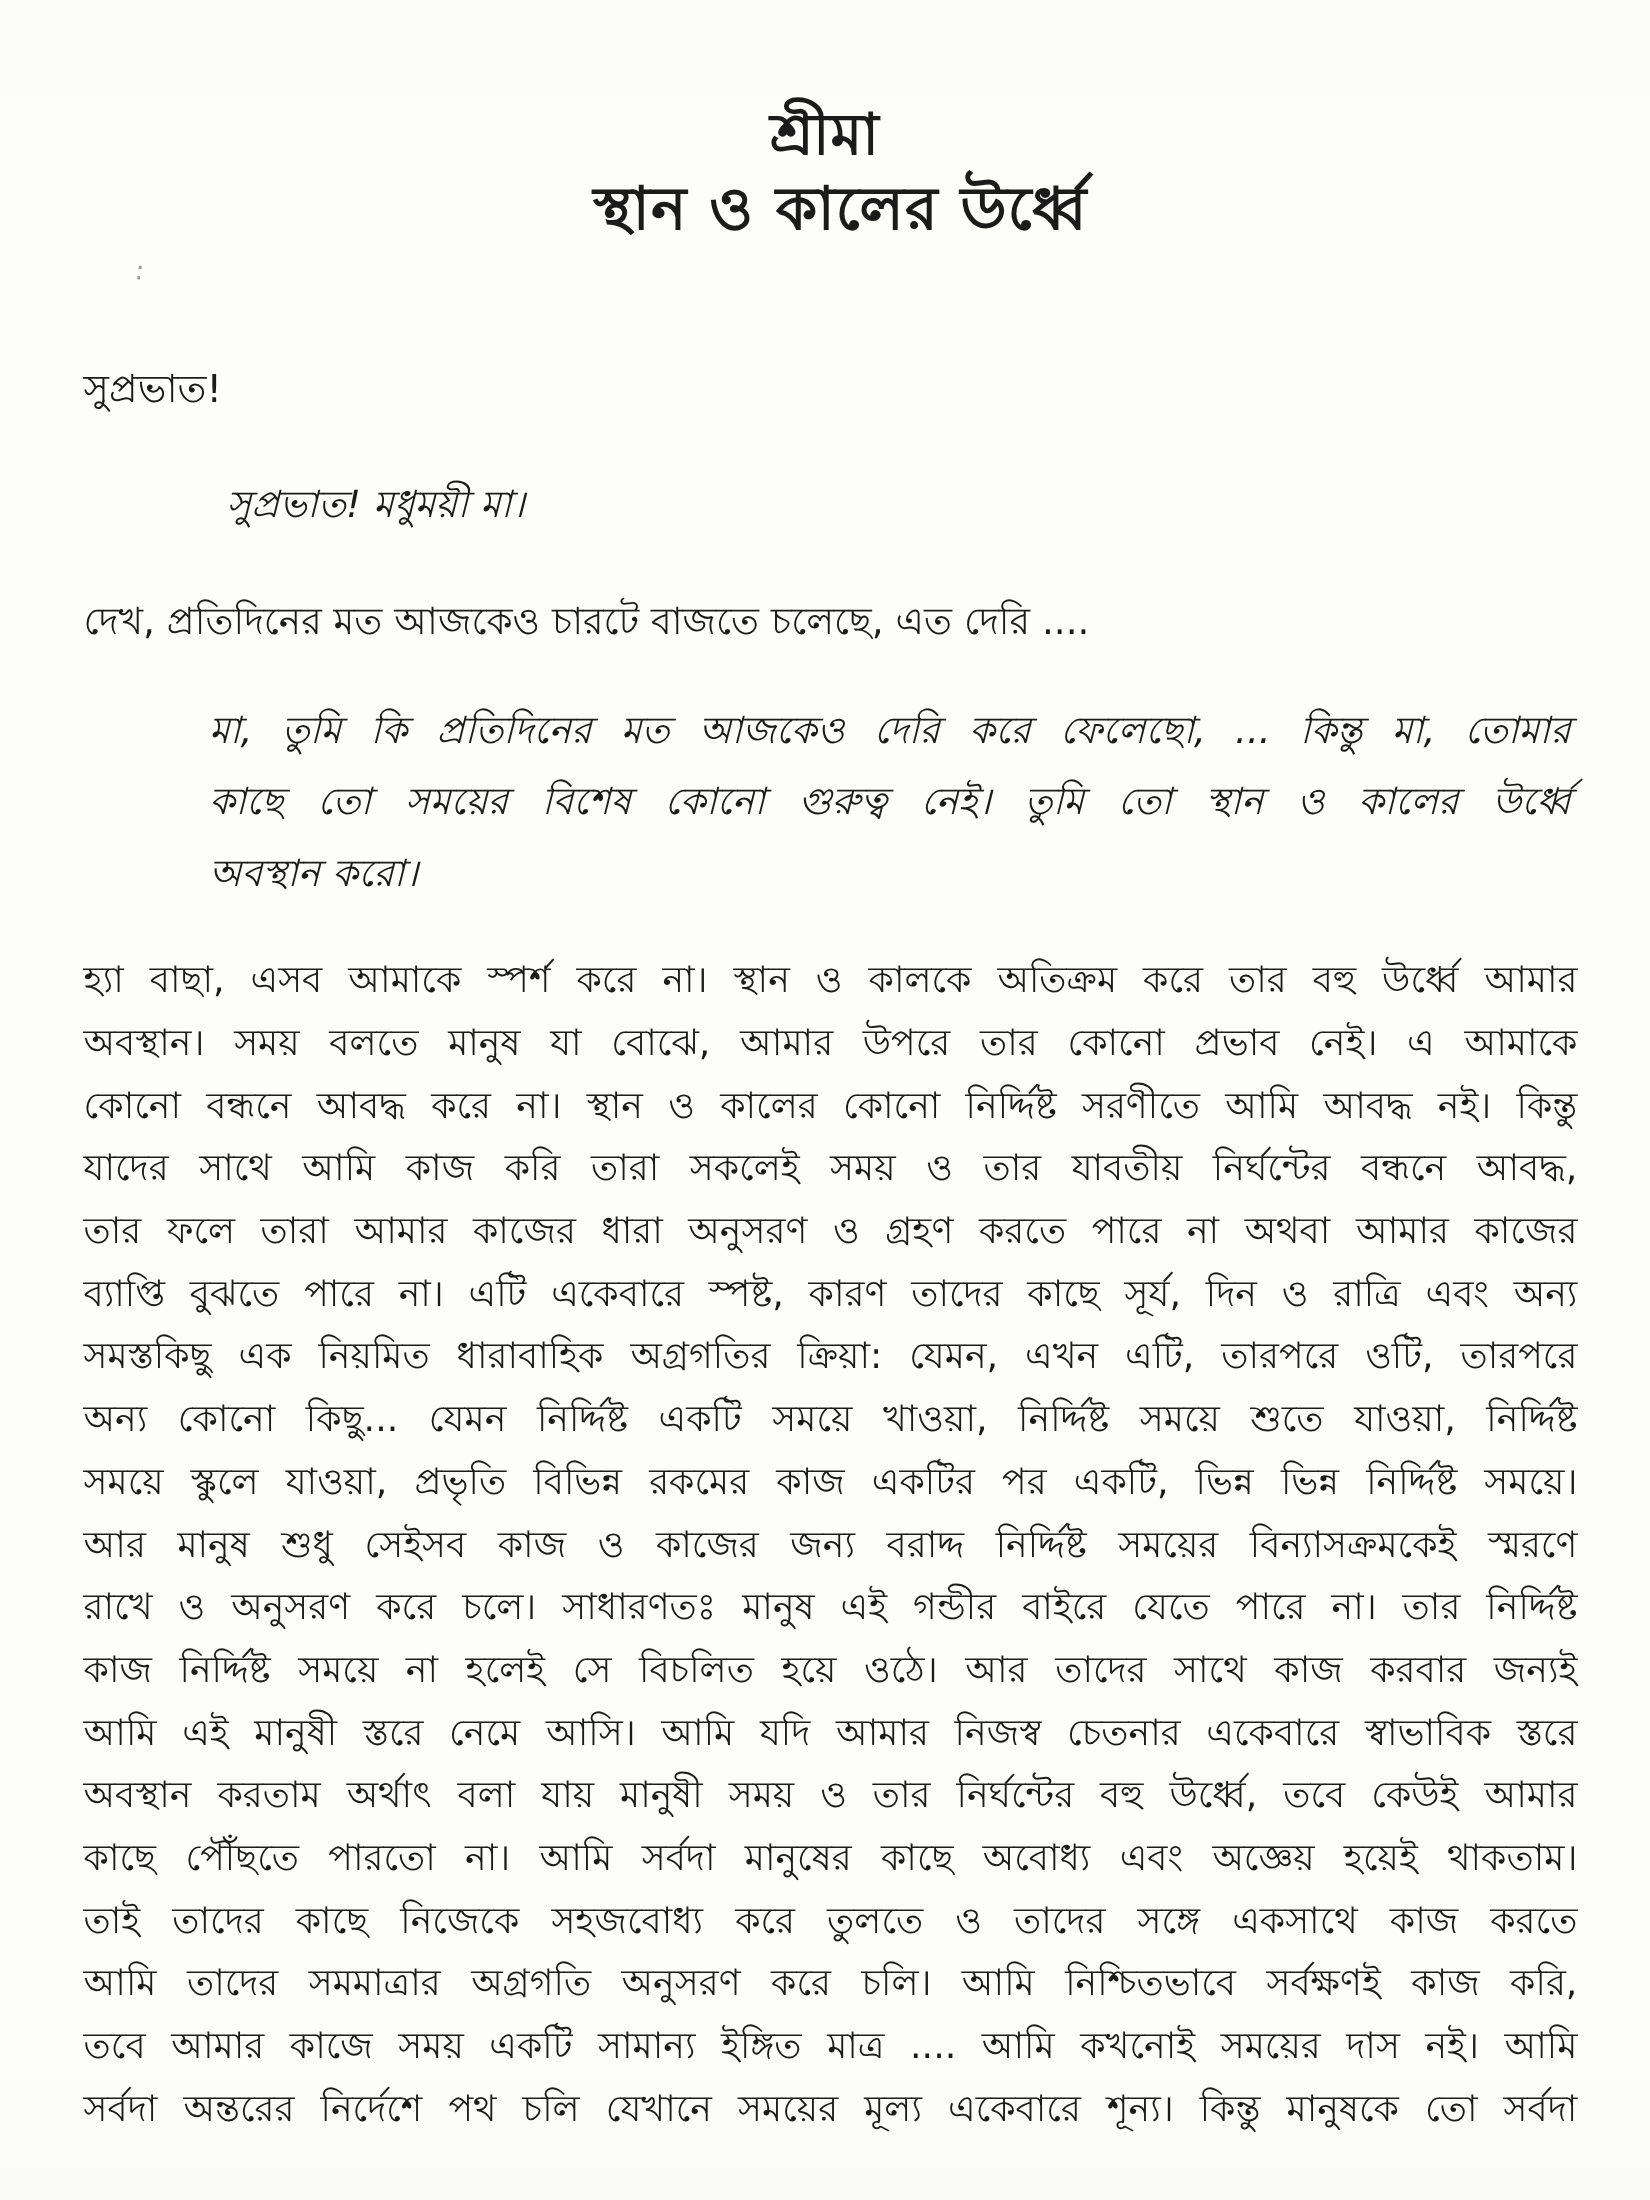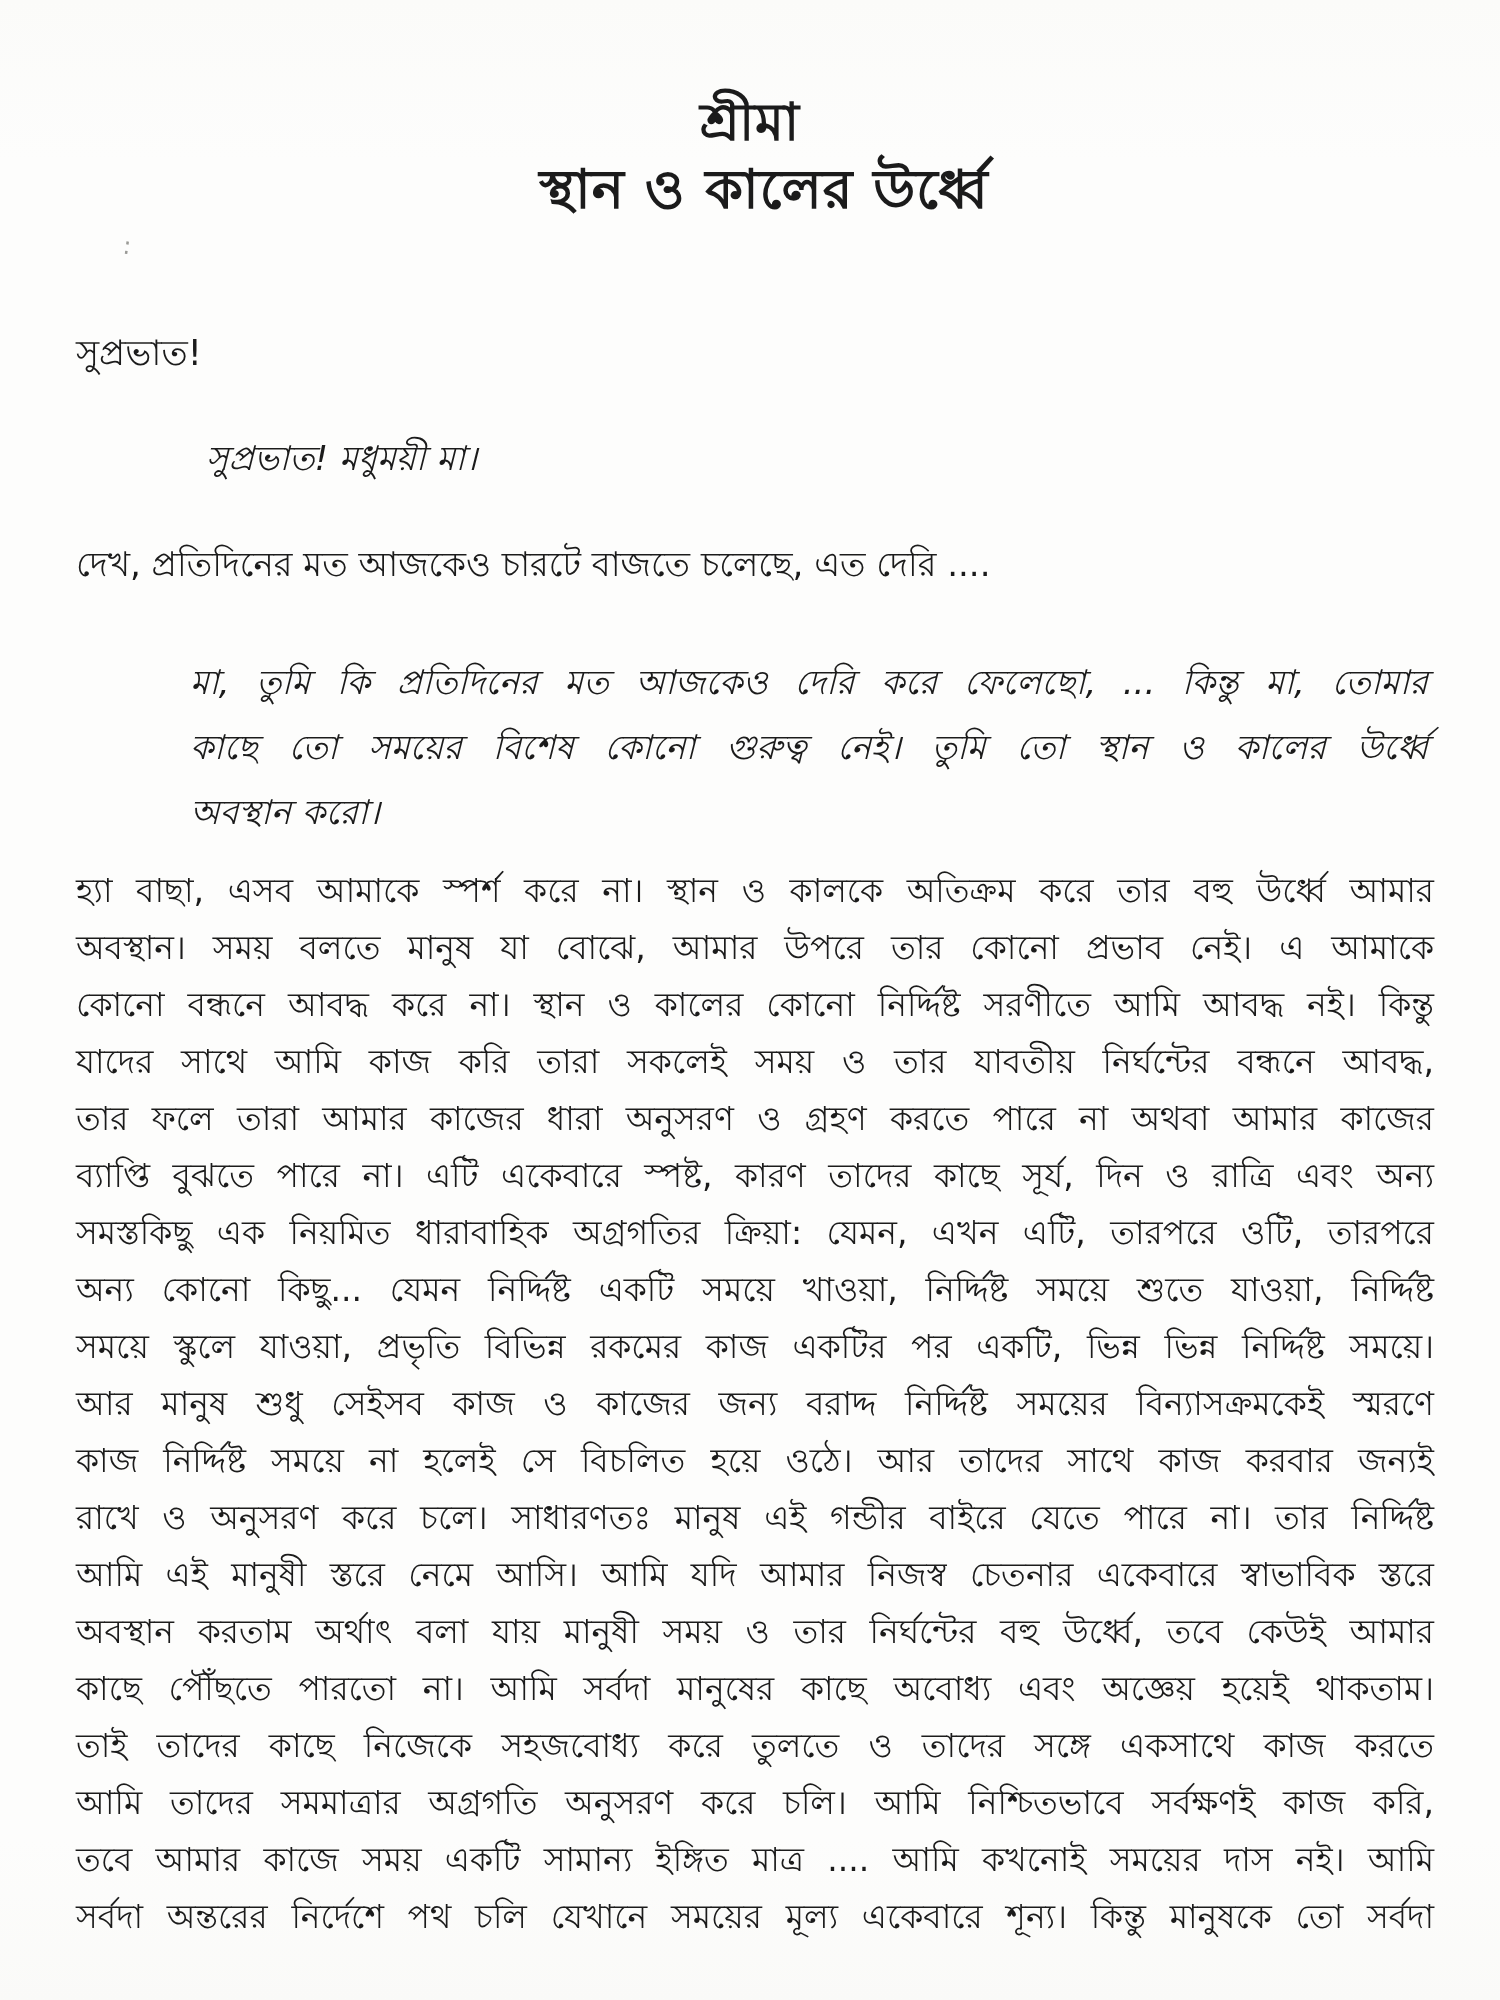--- a/index.html
+++ b/index.html
@@ -62,21 +62,21 @@
   .narration {
     position: absolute;
     left: 76px;
     top: 538px;
     font-size: 34px;
     font-weight: 500;
   }
   .quote-block {
     position: absolute;
     left: 190px;
-    top: 650px;
+    top: 632px;
     width: 1238px;
   }
   .quote-line {
     font-size: 34px;
     font-style: italic;
     font-weight: 500;
     line-height: 65px;
     height: 65px;
     white-space: nowrap;
     text-align: justify;
@@ -129,22 +129,22 @@
     <div class="body-line">হ্যা বাছা, এসব আমাকে স্পর্শ করে না। স্থান ও কালকে অতিক্রম করে তার বহু উর্ধ্বে আমার</div>
     <div class="body-line">অবস্থান। সময় বলতে মানুষ যা বোঝে, আমার উপরে তার কোনো প্রভাব নেই। এ আমাকে</div>
     <div class="body-line">কোনো বন্ধনে আবদ্ধ করে না। স্থান ও কালের কোনো নির্দ্দিষ্ট সরণীতে আমি আবদ্ধ নই। কিন্তু</div>
     <div class="body-line">যাদের সাথে আমি কাজ করি তারা সকলেই সময় ও তার যাবতীয় নির্ঘন্টের বন্ধনে আবদ্ধ,</div>
     <div class="body-line">তার ফলে তারা আমার কাজের ধারা অনুসরণ ও গ্রহণ করতে পারে না অথবা আমার কাজের</div>
     <div class="body-line">ব্যাপ্তি বুঝতে পারে না। এটি একেবারে স্পষ্ট, কারণ তাদের কাছে সূর্য, দিন ও রাত্রি এবং অন্য</div>
     <div class="body-line">সমস্তকিছু এক নিয়মিত ধারাবাহিক অগ্রগতির ক্রিয়া: যেমন, এখন এটি, তারপরে ওটি, তারপরে</div>
     <div class="body-line">অন্য কোনো কিছু... যেমন নির্দ্দিষ্ট একটি সময়ে খাওয়া, নির্দ্দিষ্ট সময়ে শুতে যাওয়া, নির্দ্দিষ্ট</div>
     <div class="body-line">সময়ে স্কুলে যাওয়া, প্রভৃতি বিভিন্ন রকমের কাজ একটির পর একটি, ভিন্ন ভিন্ন নির্দ্দিষ্ট সময়ে।</div>
     <div class="body-line">আর মানুষ শুধু সেইসব কাজ ও কাজের জন্য বরাদ্দ নির্দ্দিষ্ট সময়ের বিন্যাসক্রমকেই স্মরণে</div>
+    <div class="body-line">রাখে ও অনুসরণ করে চলে। সাধারণতঃ মানুষ এই গন্ডীর বাইরে যেতে পারে না। তার নির্দ্দিষ্ট</div>
     <div class="body-line">কাজ নির্দ্দিষ্ট সময়ে না হলেই সে বিচলিত হয়ে ওঠে। আর তাদের সাথে কাজ করবার জন্যই</div>
-    <div class="body-line">রাখে ও অনুসরণ করে চলে। সাধারণতঃ মানুষ এই গন্ডীর বাইরে যেতে পারে না। তার নির্দ্দিষ্ট</div>
     <div class="body-line">আমি এই মানুষী স্তরে নেমে আসি। আমি যদি আমার নিজস্ব চেতনার একেবারে স্বাভাবিক স্তরে</div>
     <div class="body-line">অবস্থান করতাম অর্থাৎ বলা যায় মানুষী সময় ও তার নির্ঘন্টের বহু উর্ধ্বে, তবে কেউই আমার</div>
     <div class="body-line">কাছে পৌঁছতে পারতো না। আমি সর্বদা মানুষের কাছে অবোধ্য এবং অজ্ঞেয় হয়েই থাকতাম।</div>
     <div class="body-line">তাই তাদের কাছে নিজেকে সহজবোধ্য করে তুলতে ও তাদের সঙ্গে একসাথে কাজ করতে</div>
     <div class="body-line">আমি তাদের সমমাত্রার অগ্রগতি অনুসরণ করে চলি। আমি নিশ্চিতভাবে সর্বক্ষণই কাজ করি,</div>
     <div class="body-line">তবে আমার কাজে সময় একটি সামান্য ইঙ্গিত মাত্র .... আমি কখনোই সময়ের দাস নই। আমি</div>
     <div class="body-line">সর্বদা অন্তরের নির্দেশে পথ চলি যেখানে সময়ের মূল্য একেবারে শূন্য। কিন্তু মানুষকে তো সর্বদা</div>
   </div>
 
 </div>

